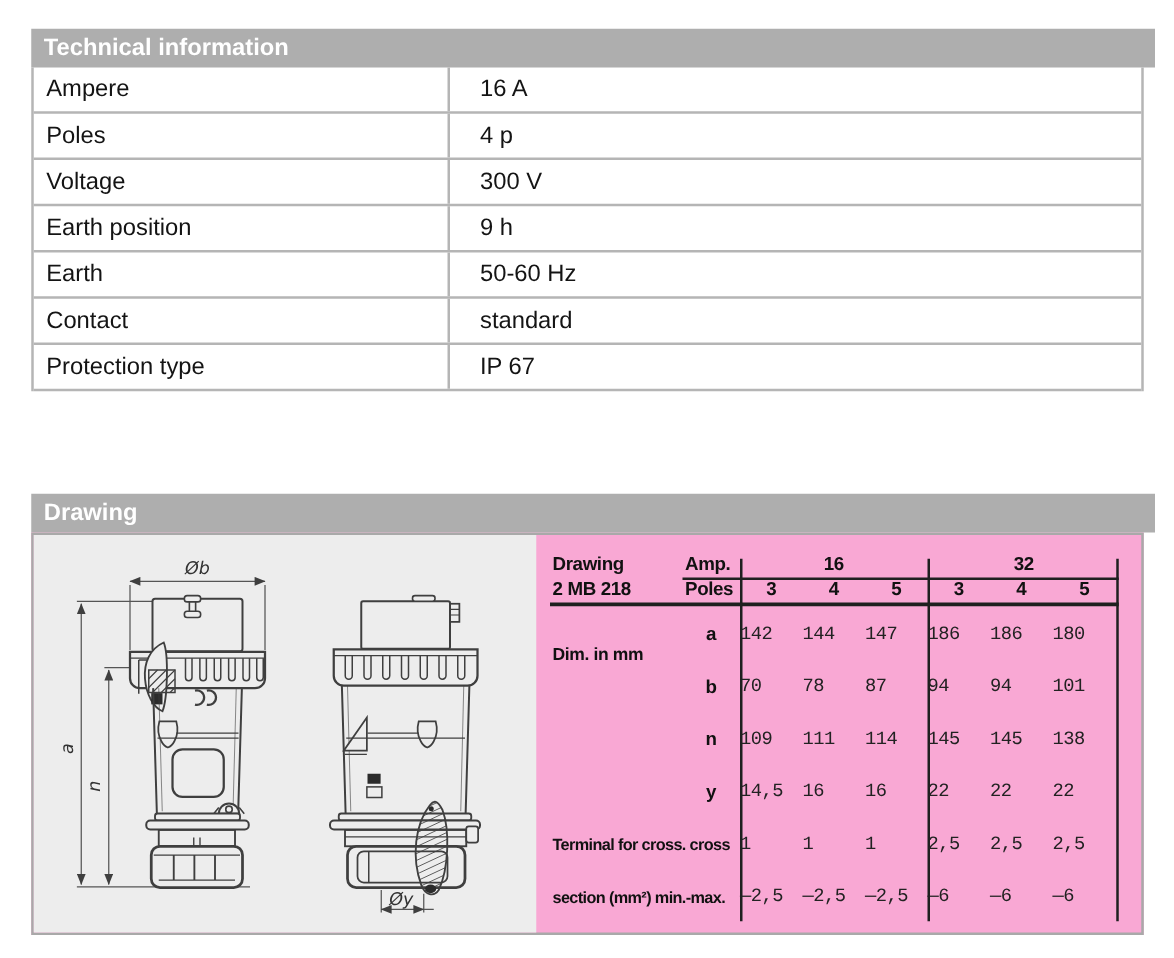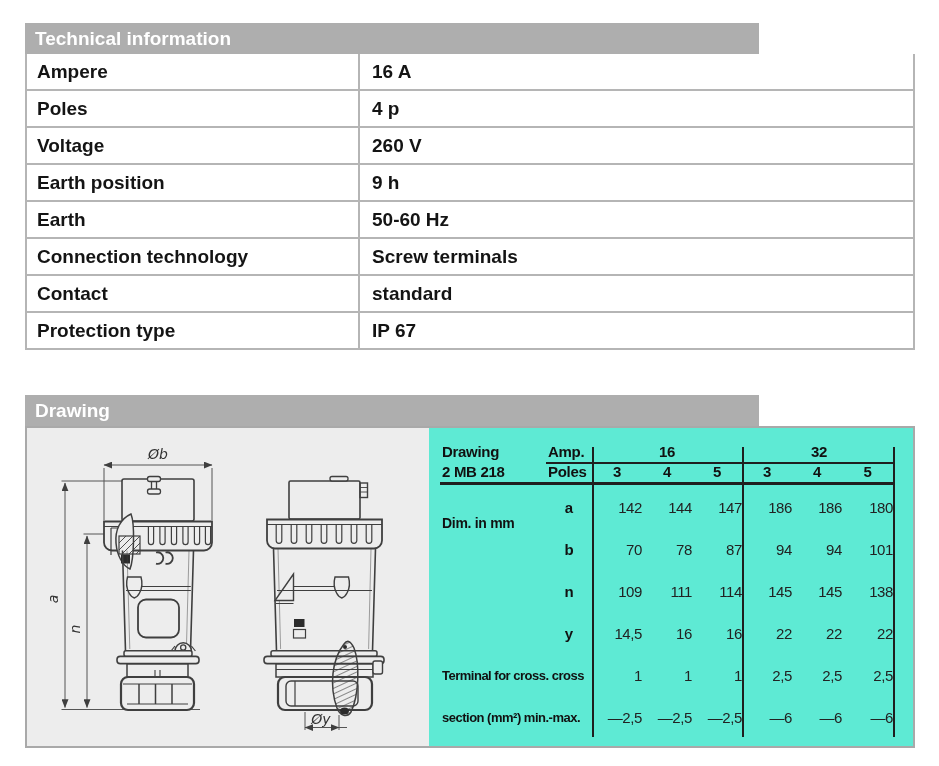--- a/index.html
+++ b/index.html
@@ -1,46 +1,46 @@
 <!DOCTYPE html>
 <html><head>
 <meta charset="utf-8">
 <style>
   html,body{margin:0;padding:0;background:#ffffff;}
   .page{position:relative;width:939px;height:766px;background:#ffffff;
         font-family:"Liberation Sans",sans-serif;overflow:hidden;}
-  .bar{position:absolute;left:25px;width:734px;height:31px;background:#aeaeae;
+  .bar{position:absolute;left:25px;width:899px;height:31px;background:#aeaeae;
        color:#ffffff;font-size:19px;font-weight:bold;line-height:31px;
        padding-left:10px;box-sizing:border-box;}
   
   .ttable{position:absolute;left:25px;top:54px;width:890px;
-          border-left:2px solid #b5b5b5;border-right:2px solid #b5b5b5;box-sizing:border-box;font-weight:bold;}
+          border-left:2px solid #b5b5b5;border-right:2px solid #b5b5b5;box-sizing:border-box;}
   .trow{display:flex;height:37px;border-bottom:2px solid #b5b5b5;box-sizing:border-box;}
   .tlabel{width:333px;flex:0 0 333px;border-right:2px solid #b5b5b5;box-sizing:border-box;
           padding-left:10px;font-size:19px;color:#141414;line-height:35px;}
-  .tvalue{flex:1;padding-left:12px;font-size:19px;color:#141414;line-height:35px;}
+  .tvalue{flex:1;padding-left:12px;font-size:19px;color:#141414;line-height:35px;margin-left:12px;}
   
   .panel{position:absolute;left:25px;top:426px;width:890px;height:322px;
-         border:2px solid #a9a9a9;box-sizing:border-box;background:#5eead4;}
+         border:2px solid #a9a9a9;box-sizing:border-box;background:#f9a8d4;}
   .drawzone{position:absolute;left:0;top:0;width:402px;height:318px;background:#ededed;}
   .drawzone svg{display:block;}
   
   .dimtable{position:absolute;left:413px;top:14px;width:458px;height:298px;
             color:#111111;}
   .vline{position:absolute;top:5px;height:290px;width:2px;background:#1f1f1f;}
   .hl1{position:absolute;top:20px;left:106px;width:349px;height:2px;background:#1f1f1f;}
   .hl2{position:absolute;top:40px;left:0px;width:455px;height:2.5px;background:#1f1f1f;}
   .dhead{position:absolute;font-size:15px;font-weight:bold;letter-spacing:-0.3px;white-space:nowrap;}
   .dcen{text-align:center;}
   .drow{position:absolute;left:0;width:455px;height:22px;display:flex;align-items:center;}
   .dl1{flex:0 0 106px;width:106px;font-size:13px;font-weight:bold;letter-spacing:-0.5px;
        padding-left:2px;box-sizing:border-box;white-space:nowrap;}
   .dl1.big{font-size:14px;letter-spacing:-0.3px;margin-top:32px;}
   .dl2{flex:0 0 46px;width:46px;text-align:center;font-size:15px;font-weight:bold;}
-  .dval{flex:0 0 50px;width:50px;text-align:right;font-size:15px;letter-spacing:-0.4px;color:#222222;}
+  .dval{flex:0 0 50px;width:50px;text-align:left;font-size:15px;letter-spacing:-0.4px;color:#222222;font-family:Liberation Mono, monospace;}
   .dval:last-child{flex:0 0 51px;width:51px;}
 </style>
 </head>
 <body>
 
 <div class="page">
 
   <div class="bar" style="top:23px;">
     <span>Technical information</span>
   </div>
@@ -49,33 +49,29 @@
     <div class="trow">
       <div class="tlabel">Ampere</div>
       <div class="tvalue">16 A</div>
     </div>
     <div class="trow">
       <div class="tlabel">Poles</div>
       <div class="tvalue">4 p</div>
     </div>
     <div class="trow">
       <div class="tlabel">Voltage</div>
-      <div class="tvalue">260 V</div>
+      <div class="tvalue">300 V</div>
     </div>
     <div class="trow">
       <div class="tlabel">Earth position</div>
       <div class="tvalue">9 h</div>
     </div>
     <div class="trow">
       <div class="tlabel">Earth</div>
       <div class="tvalue">50-60 Hz</div>
-    </div>
-    <div class="trow">
-      <div class="tlabel">Connection technology</div>
-      <div class="tvalue">Screw terminals</div>
     </div>
     <div class="trow">
       <div class="tlabel">Contact</div>
       <div class="tvalue">standard</div>
     </div>
     <div class="trow">
       <div class="tlabel">Protection type</div>
       <div class="tvalue">IP 67</div>
     </div>
   </div>

